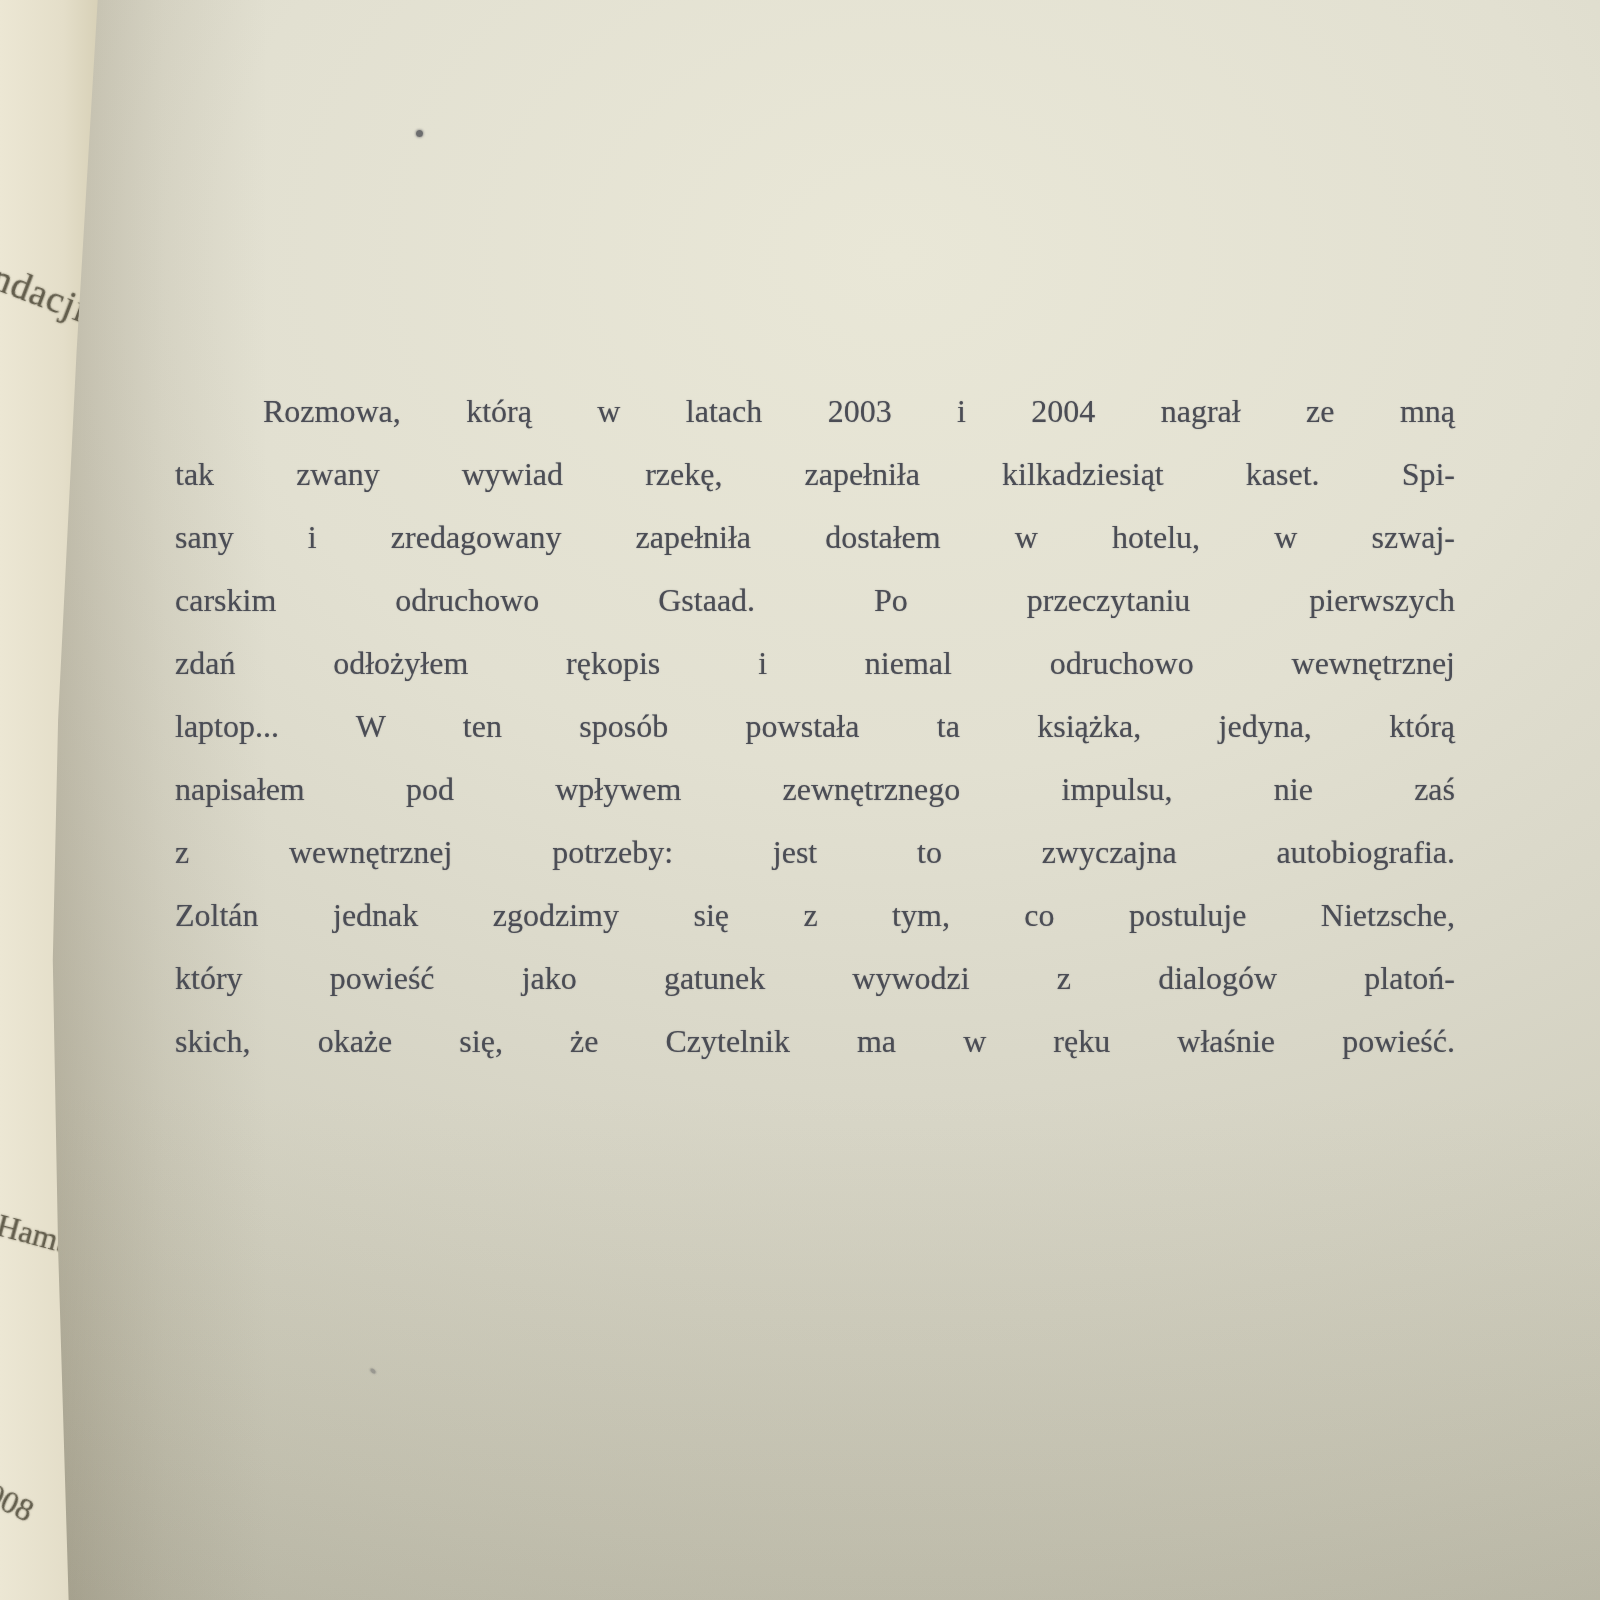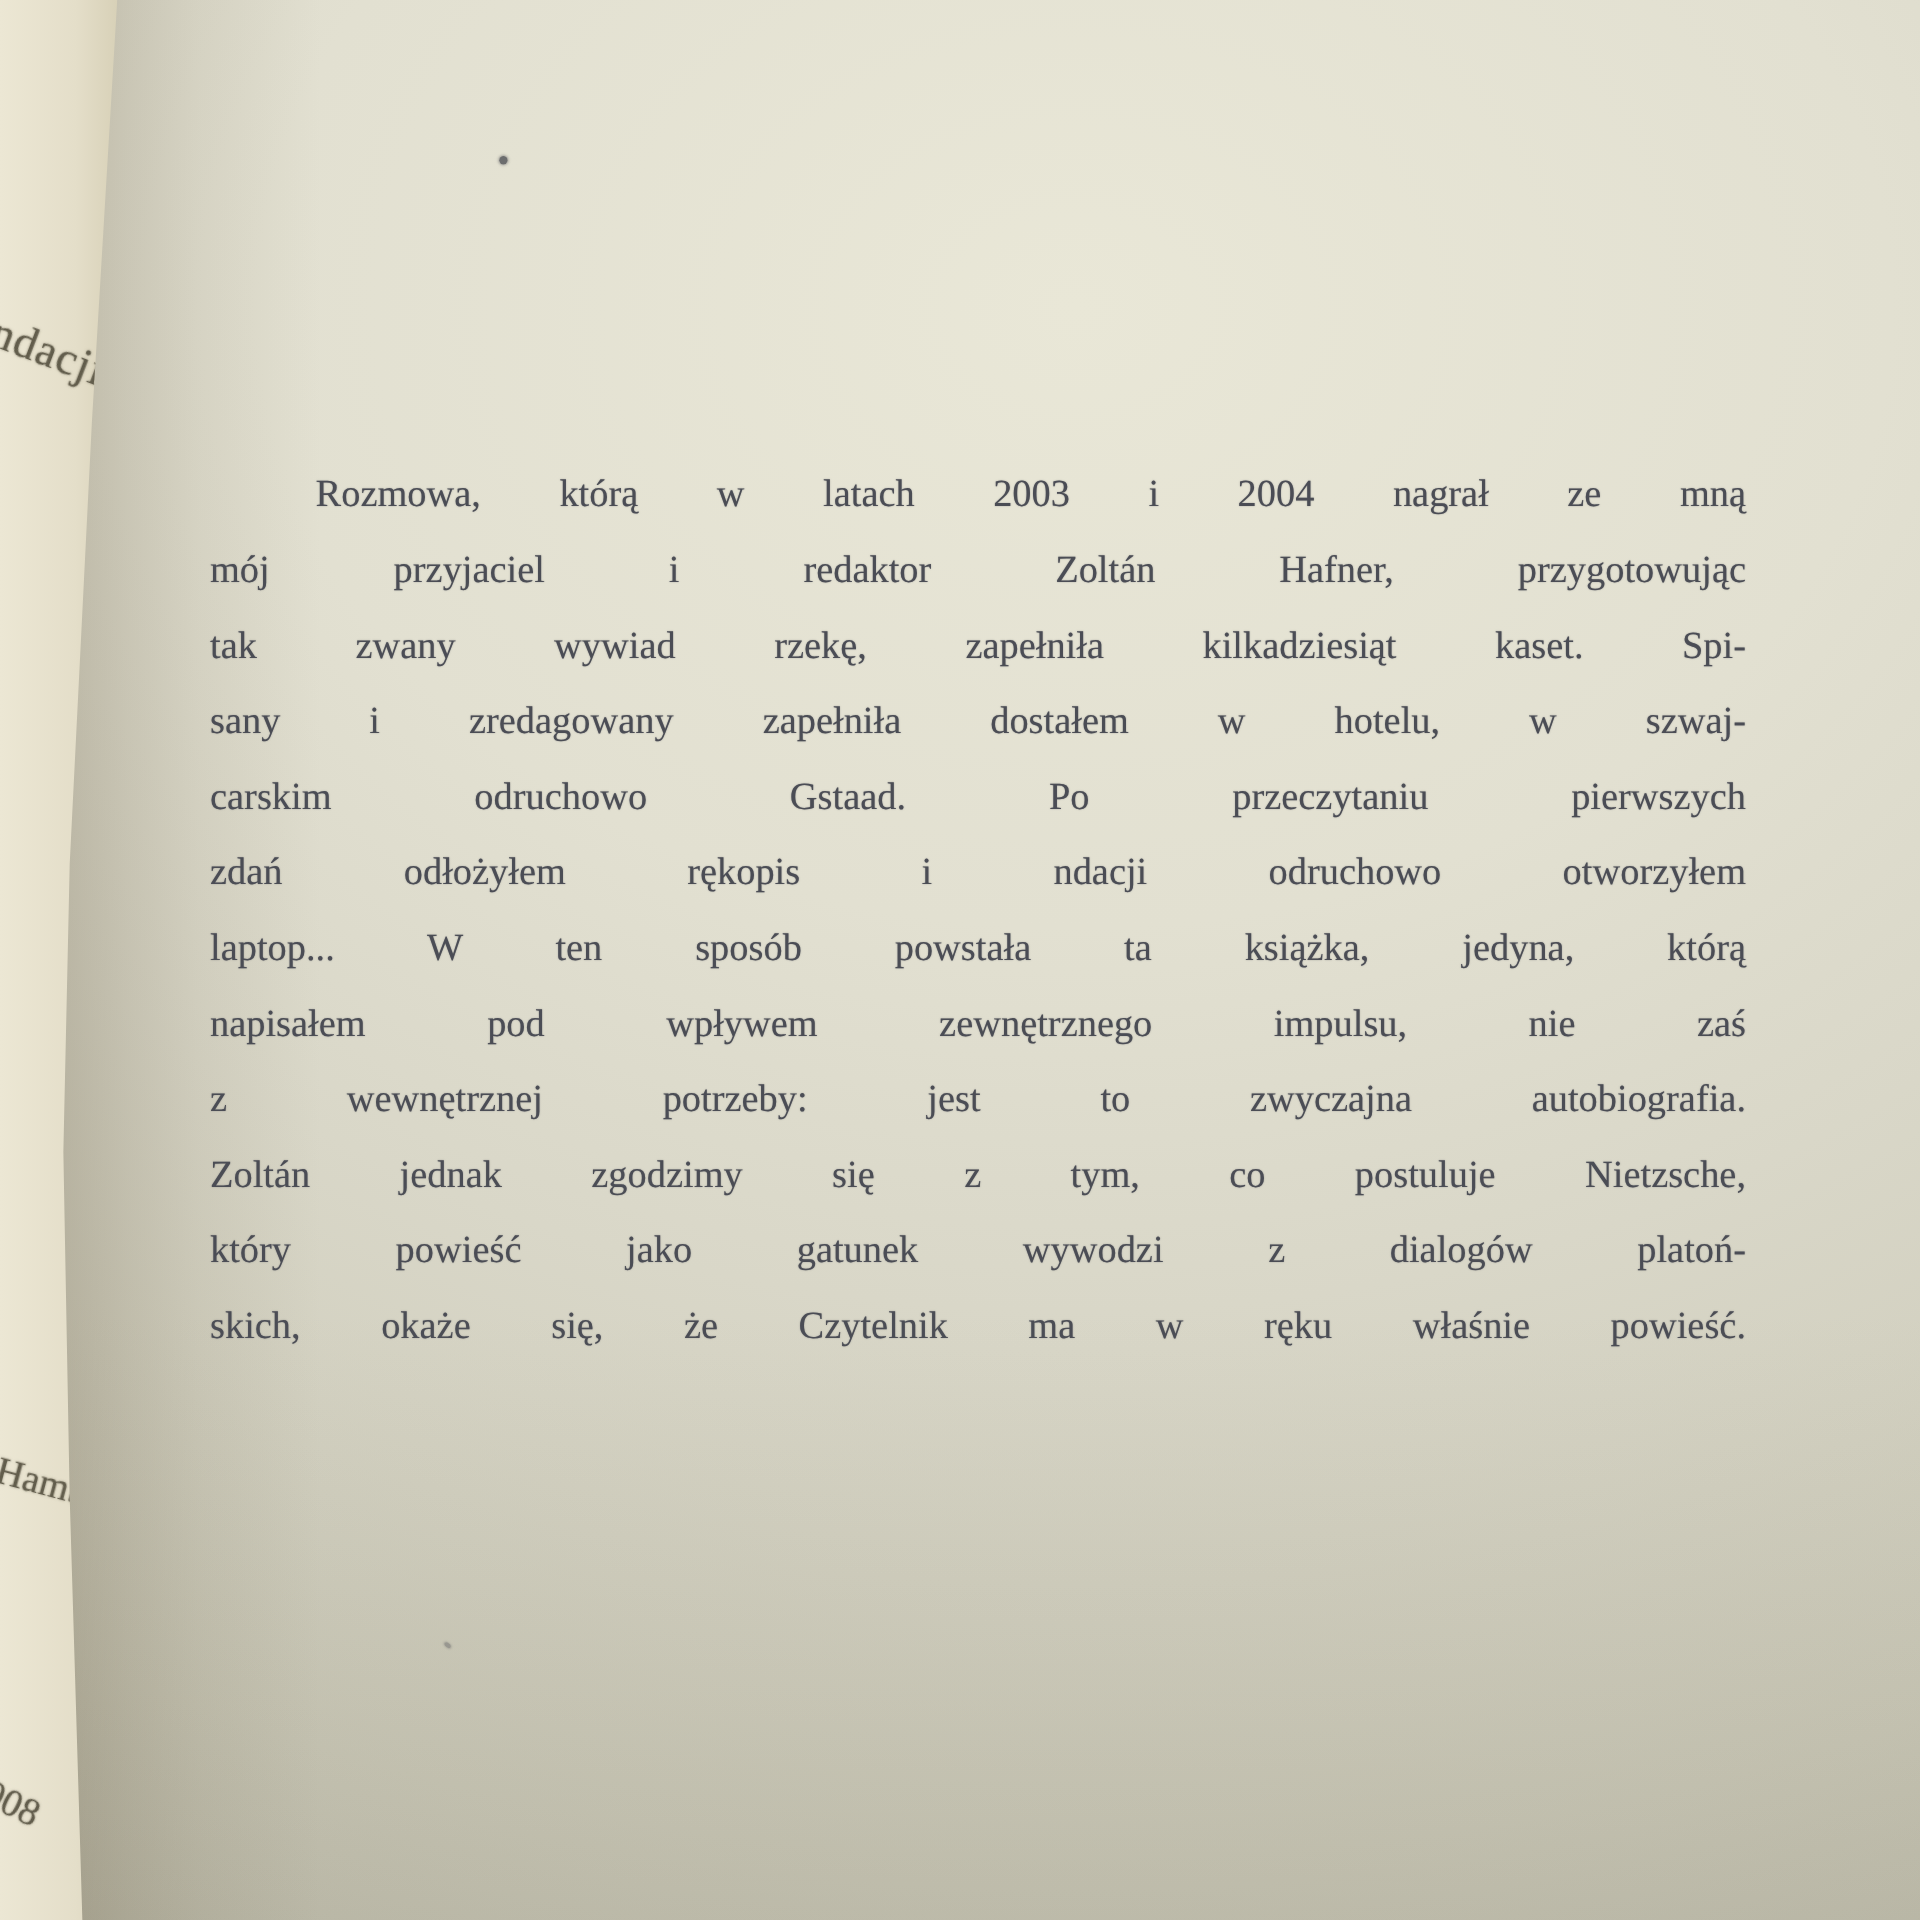--- a/index.html
+++ b/index.html
@@ -98,25 +98,24 @@
   <div class="gutter-shadow"></div>
 
   <div class="facing-page">
     <div class="frag frag-1">ndacji Ksią</div>
     <div class="frag frag-2">Hamb</div>
     <div class="frag frag-3">008</div>
   </div>
 
   <div class="text-block">
     <div class="tl indent">Rozmowa, którą w latach 2003 i 2004 nagrał ze mną</div>
-    <div class="tl">mój przyjaciel i redaktor Zoltán Hafner, przygotowując</div>
     <div class="tl">tak zwany wywiad rzekę, zapełniła kilkadziesiąt kaset. Spi-</div>
     <div class="tl">sany i zredagowany zapełniła dostałem w hotelu, w szwaj-</div>
     <div class="tl">carskim odruchowo Gstaad. Po przeczytaniu pierwszych</div>
-    <div class="tl">zdań odłożyłem rękopis i ndacji odruchowo otworzyłem</div>
+    <div class="tl">zdań odłożyłem rękopis i niemal odruchowo wewnętrznej</div>
     <div class="tl">laptop... W ten sposób powstała ta książka, jedyna, którą</div>
     <div class="tl">napisałem pod wpływem zewnętrznego impulsu, nie zaś</div>
     <div class="tl">z wewnętrznej potrzeby: jest to zwyczajna autobiografia.</div>
     <div class="tl">Zoltán jednak zgodzimy się z tym, co postuluje Nietzsche,</div>
     <div class="tl">który powieść jako gatunek wywodzi z dialogów platoń-</div>
     <div class="tl">skich, okaże się, że Czytelnik ma w ręku właśnie powieść.</div>
   </div>
 
   <div class="speck speck-1"></div>
   <div class="speck speck-2"></div>

